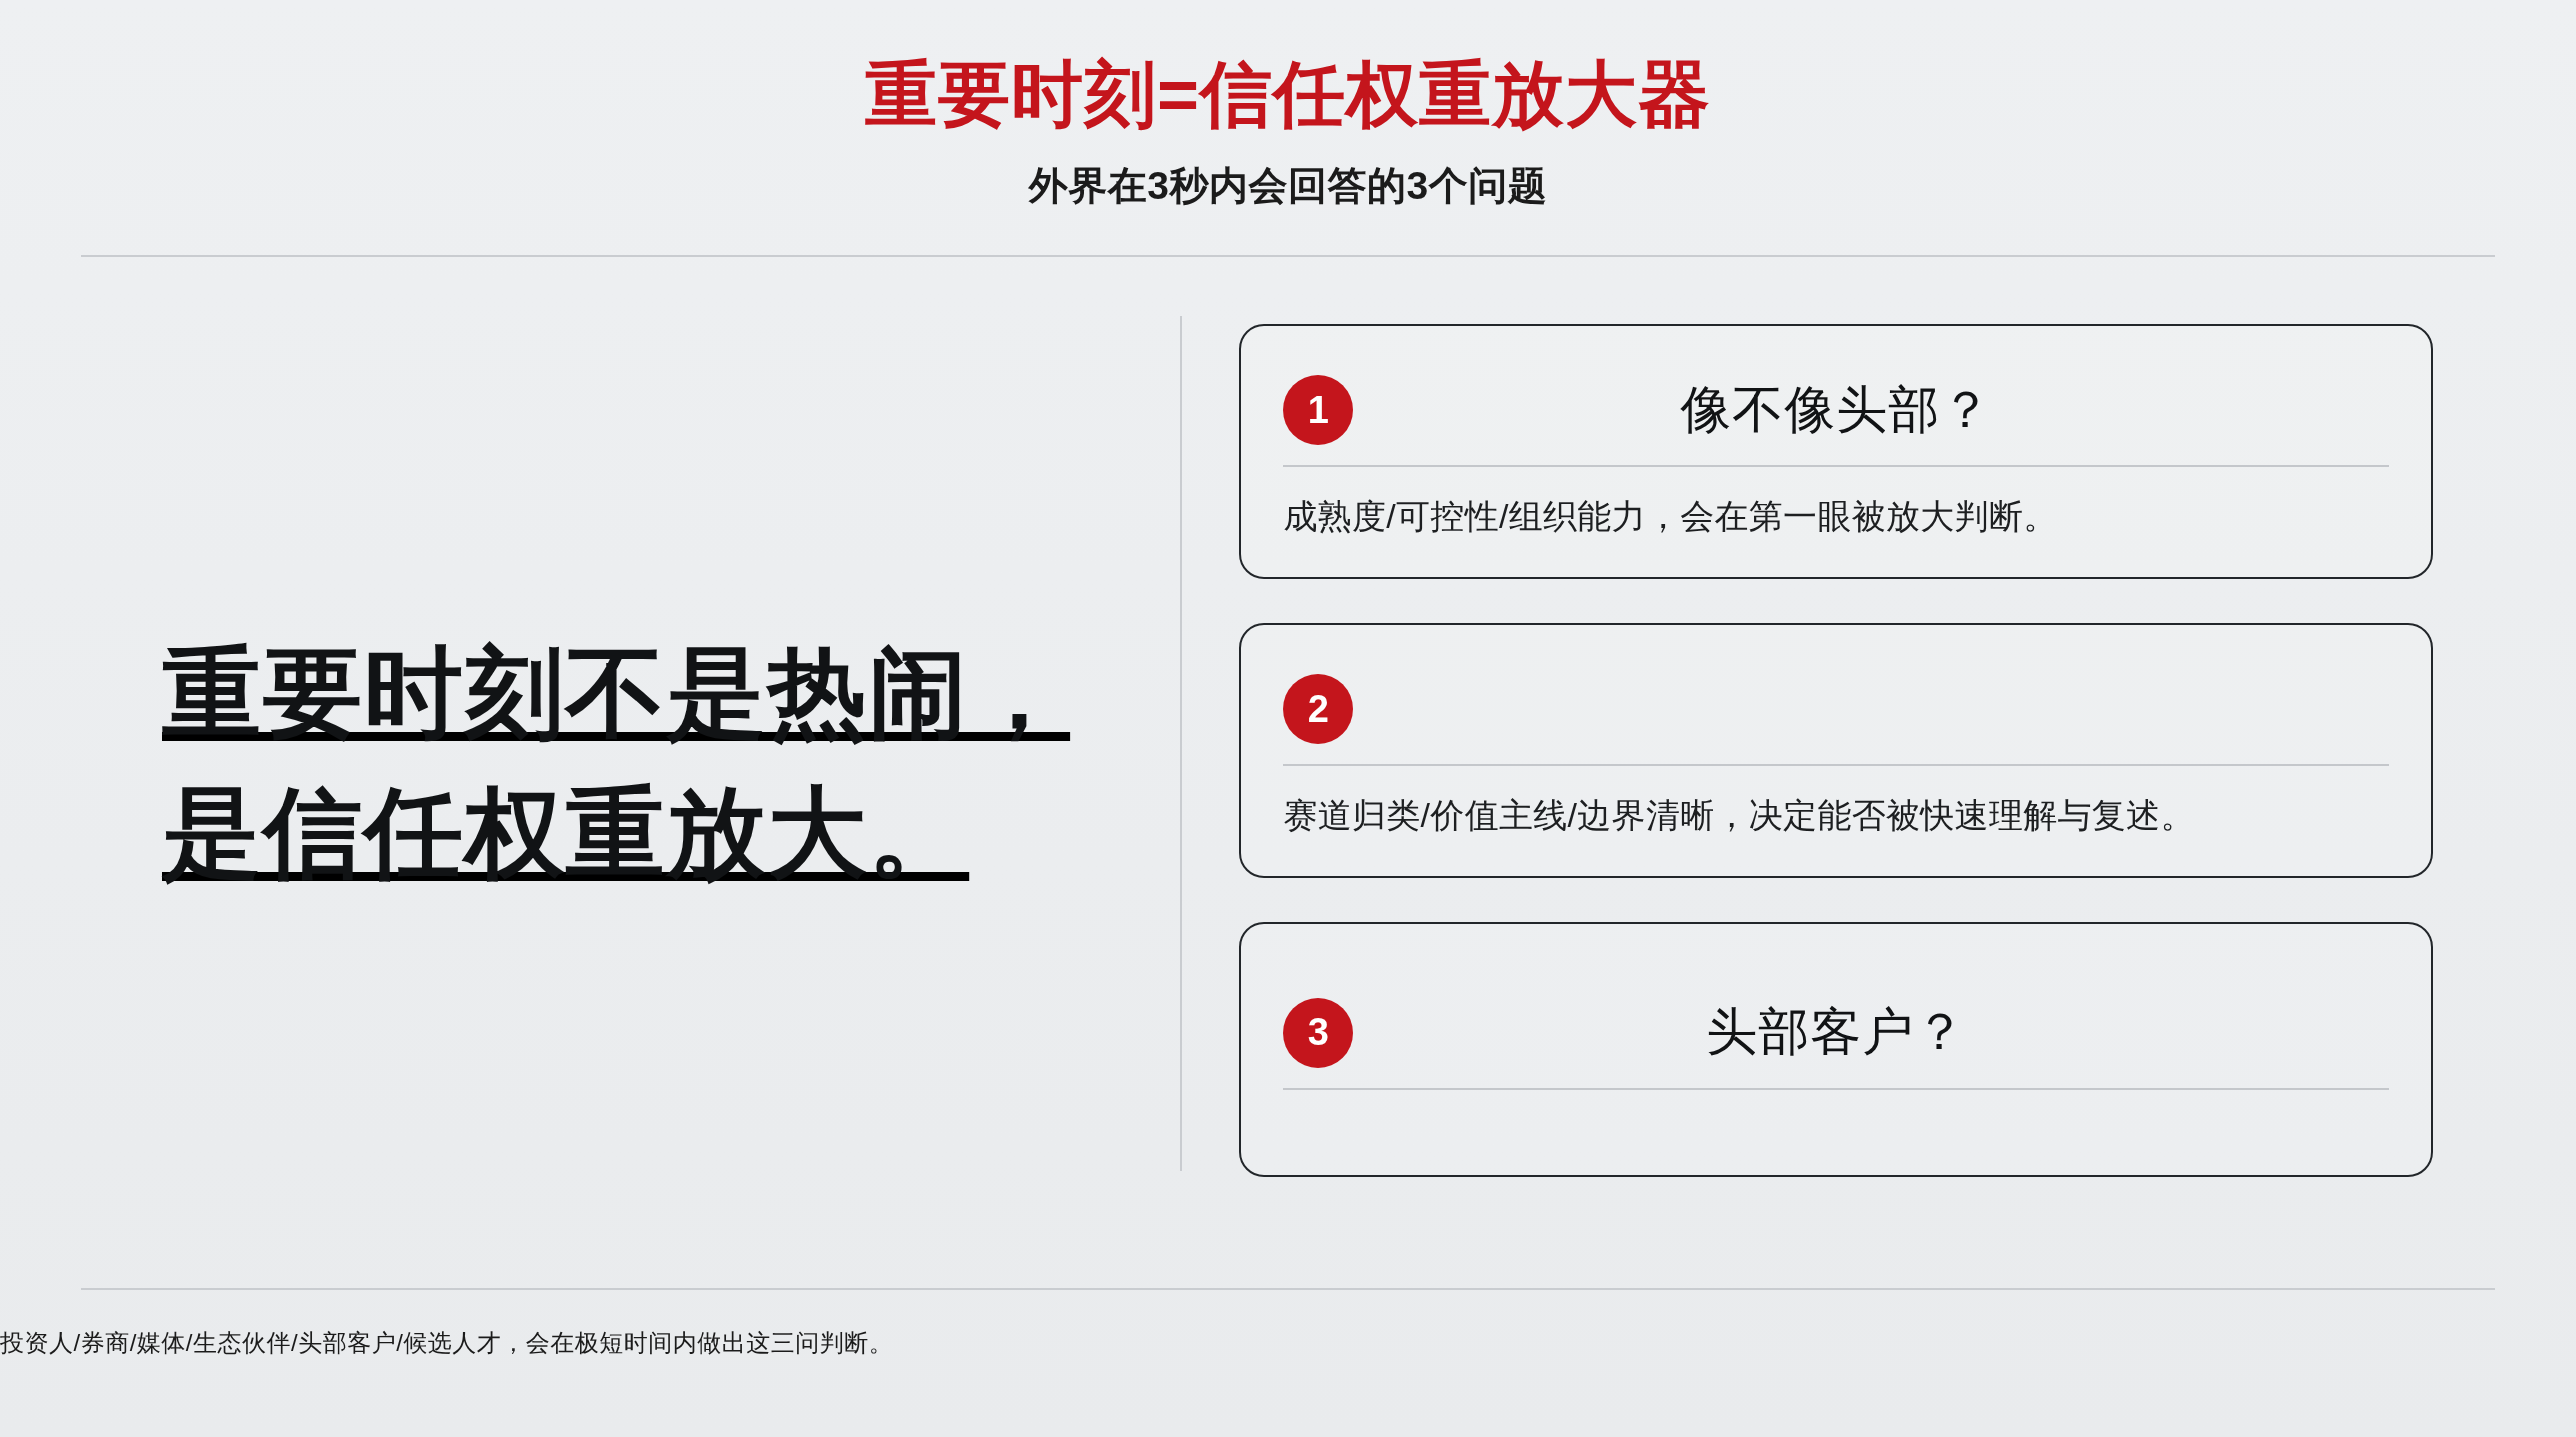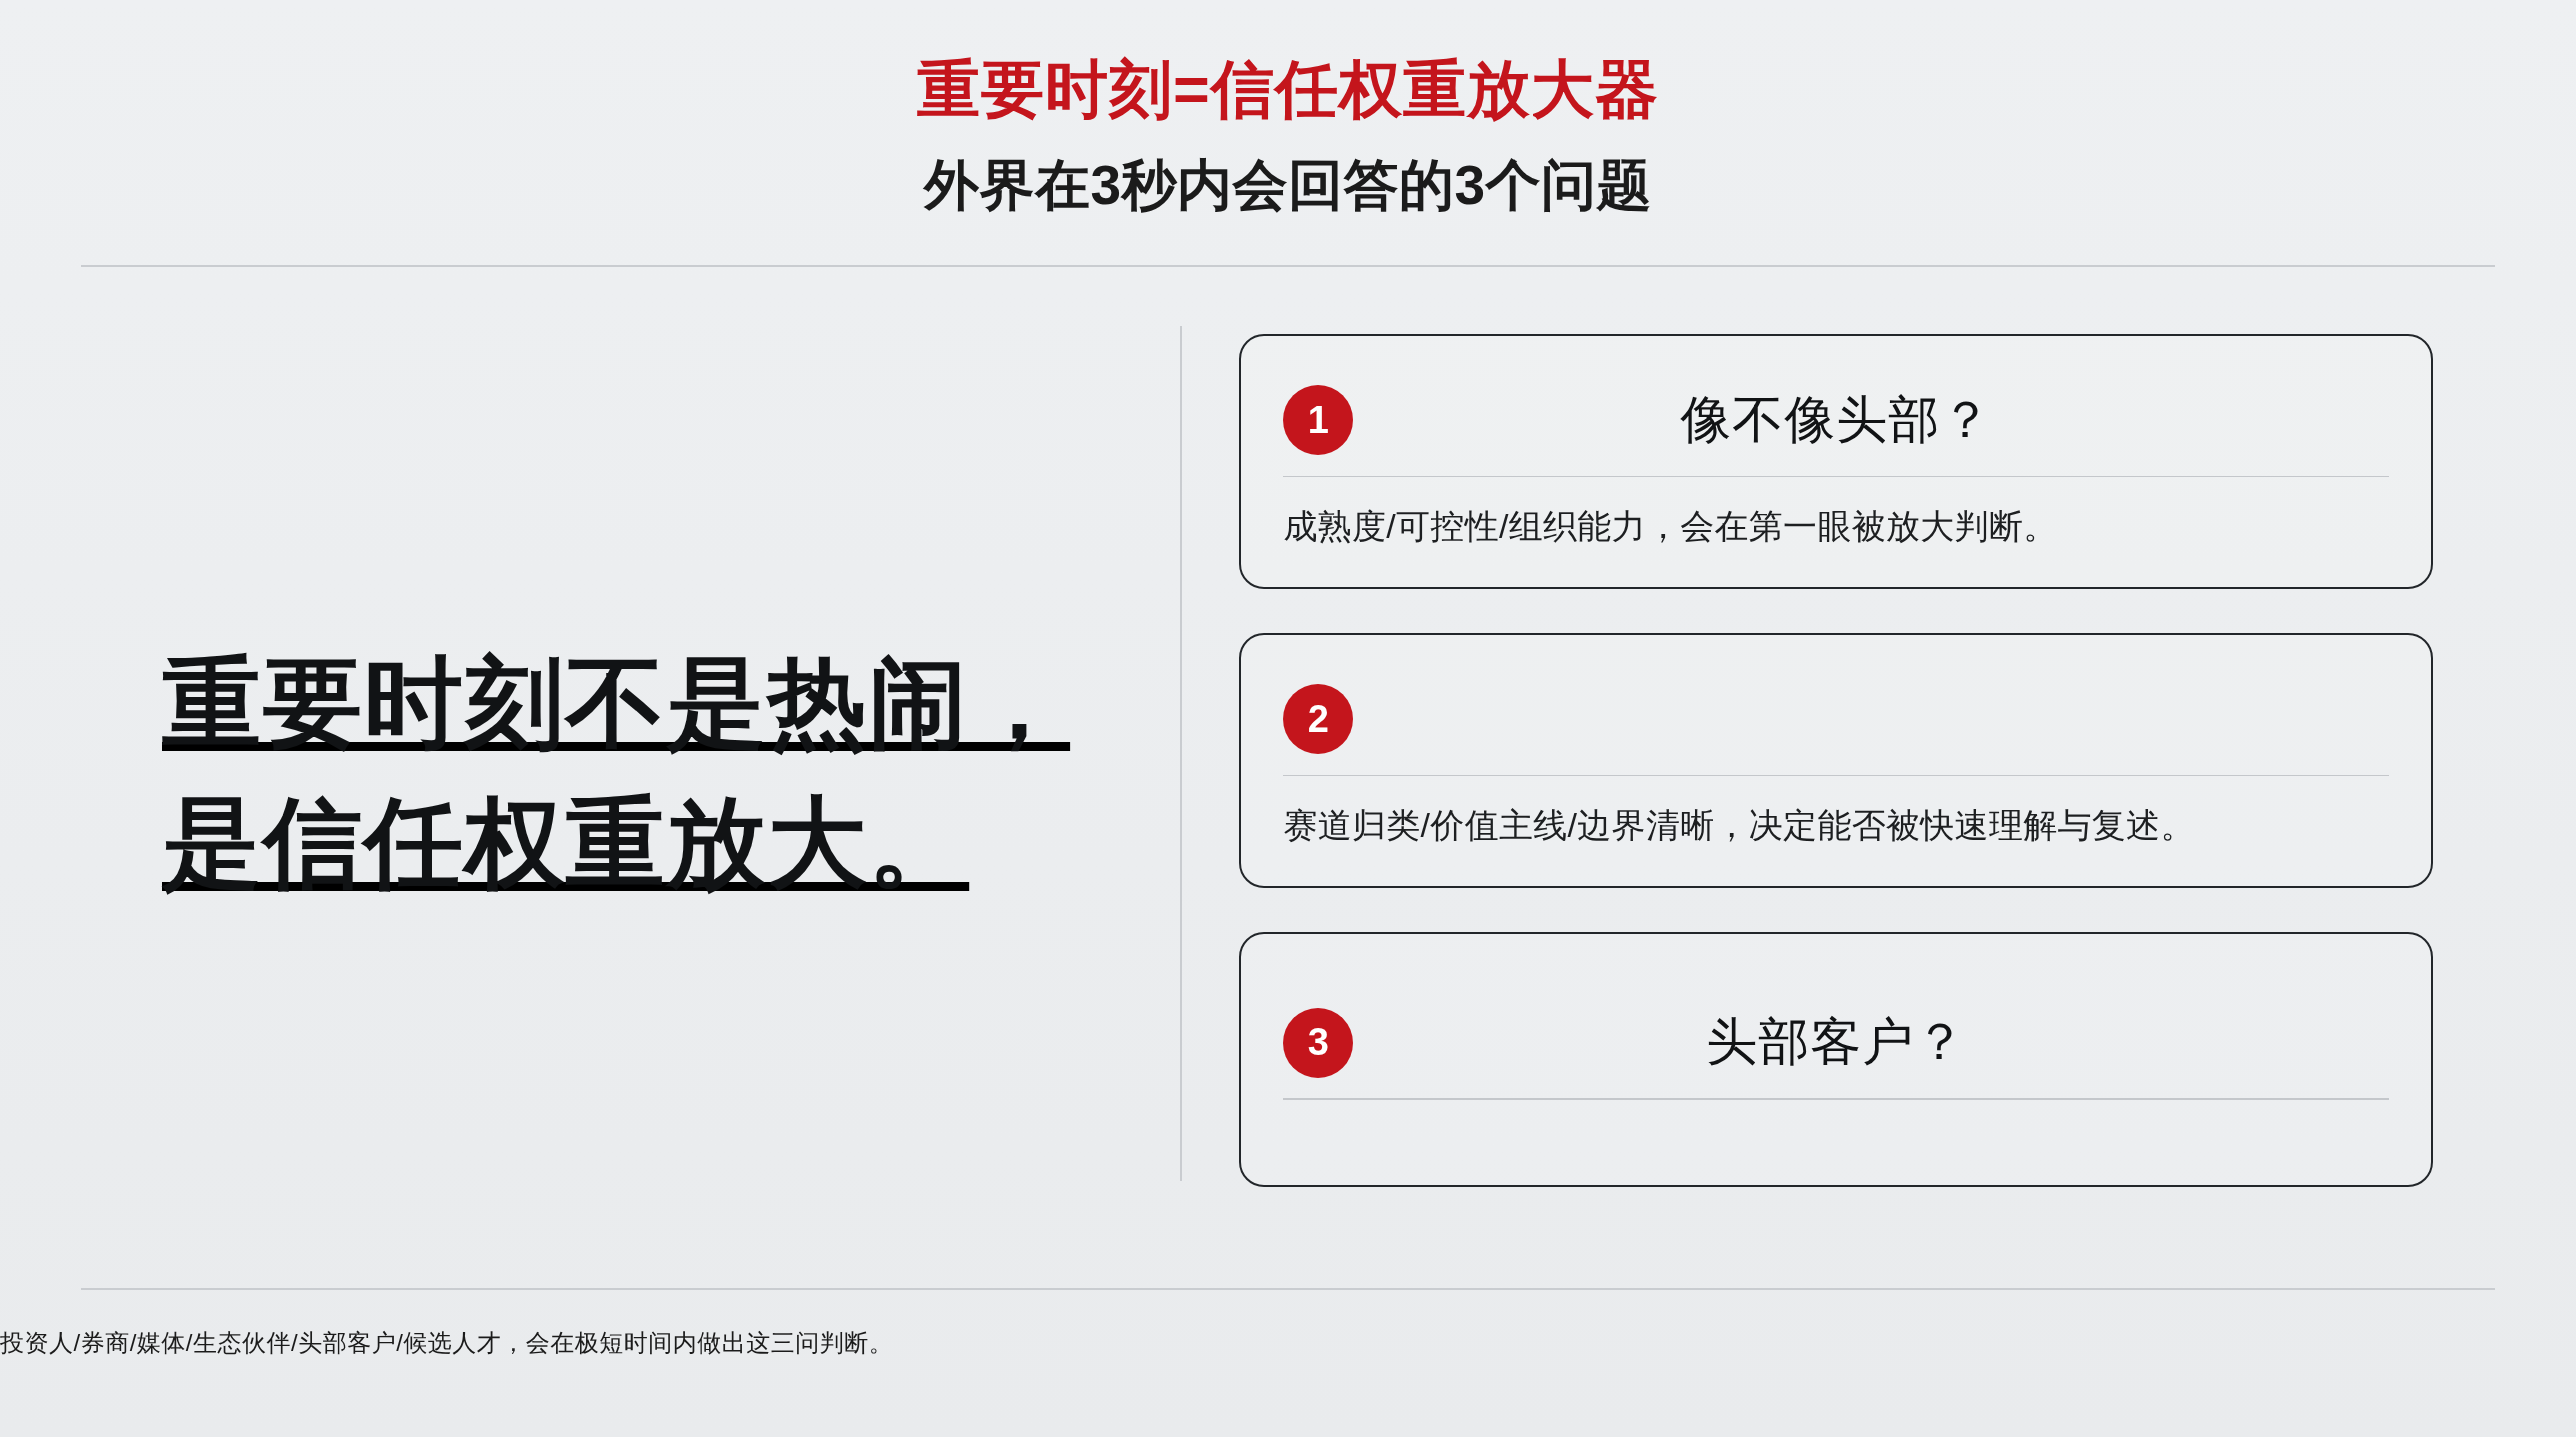--- a/index.html
+++ b/index.html
@@ -17,29 +17,29 @@
     background: linear-gradient(180deg, #eef0f2 0%, #e9ebed 100%);
     padding: 0;
   }
 
   
   .header {
     padding-top: 55px;
     text-align: center;
   }
   .title {
-    font-size: 63px;
+    font-size: 72px;
     font-weight: 700;
     color: #c4151c;
     letter-spacing: 1px;
     line-height: 1.1;
   }
   .subtitle {
     margin-top: 25px;
-    font-size: 55px;
+    font-size: 39px;
     font-weight: 700;
     color: #1b1b1b;
     letter-spacing: 0.5px;
   }
   .rule-top {
     margin: 42px auto 0 auto;
     width: 2414px;
     height: 1.9px;
     background: #c9ccd0;
   }

